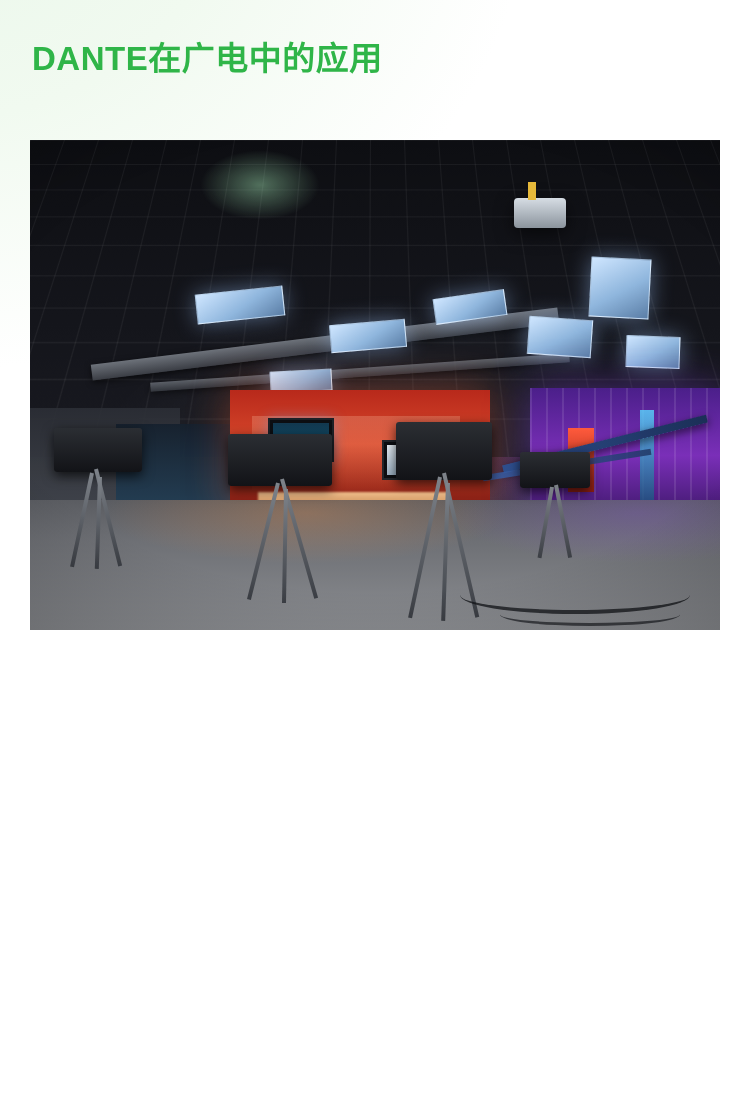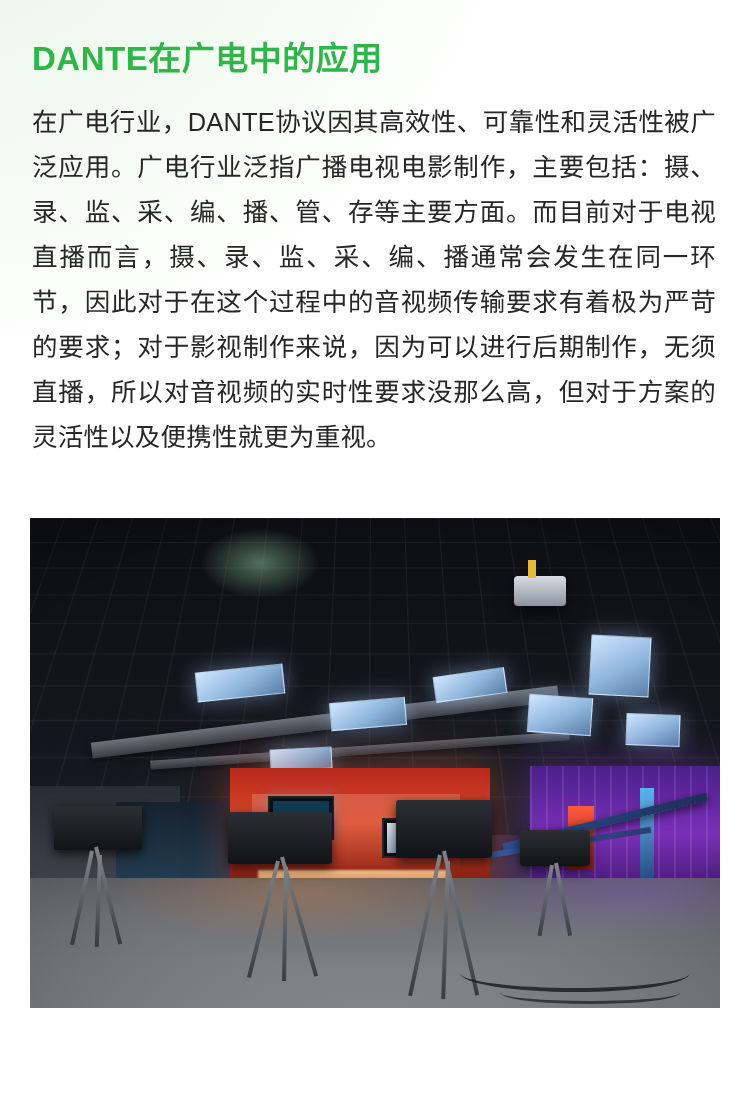--- a/index.html
+++ b/index.html
@@ -320,21 +320,20 @@
   }
 </style>
 </head>
 <body>
 
 <div class="page">
 
   <div class="content">
     <h1 class="title">DANTE在广电中的应用</h1>
 
-    <p class="body-text">在广电行业，DANTE协议因其高效性、可靠性和灵活性被广泛应用。广电行业泛指广播电视电影制作，主要包括：摄、录、监、采、编、播、管、存等主要方面。而目前对于电视直播而言，摄、录、监、采、编、播通常会发生在同一环节，因此对于在这个过程中的音视频传输要求有着极为严苛的要求；对于影视制作来说，因为可以进行后期制作，无须直播，所以对音视频的实时性要求没那么高，但对于方案的灵活性以及便携性就更为重视。</p>
   </div>
 
   <div class="figure">
     <div class="scene">
       <div class="ceiling"></div>
       <div class="glow"></div>
       <div class="lamp"></div>
 
       <div class="truss"></div>
       <div class="truss b"></div>

